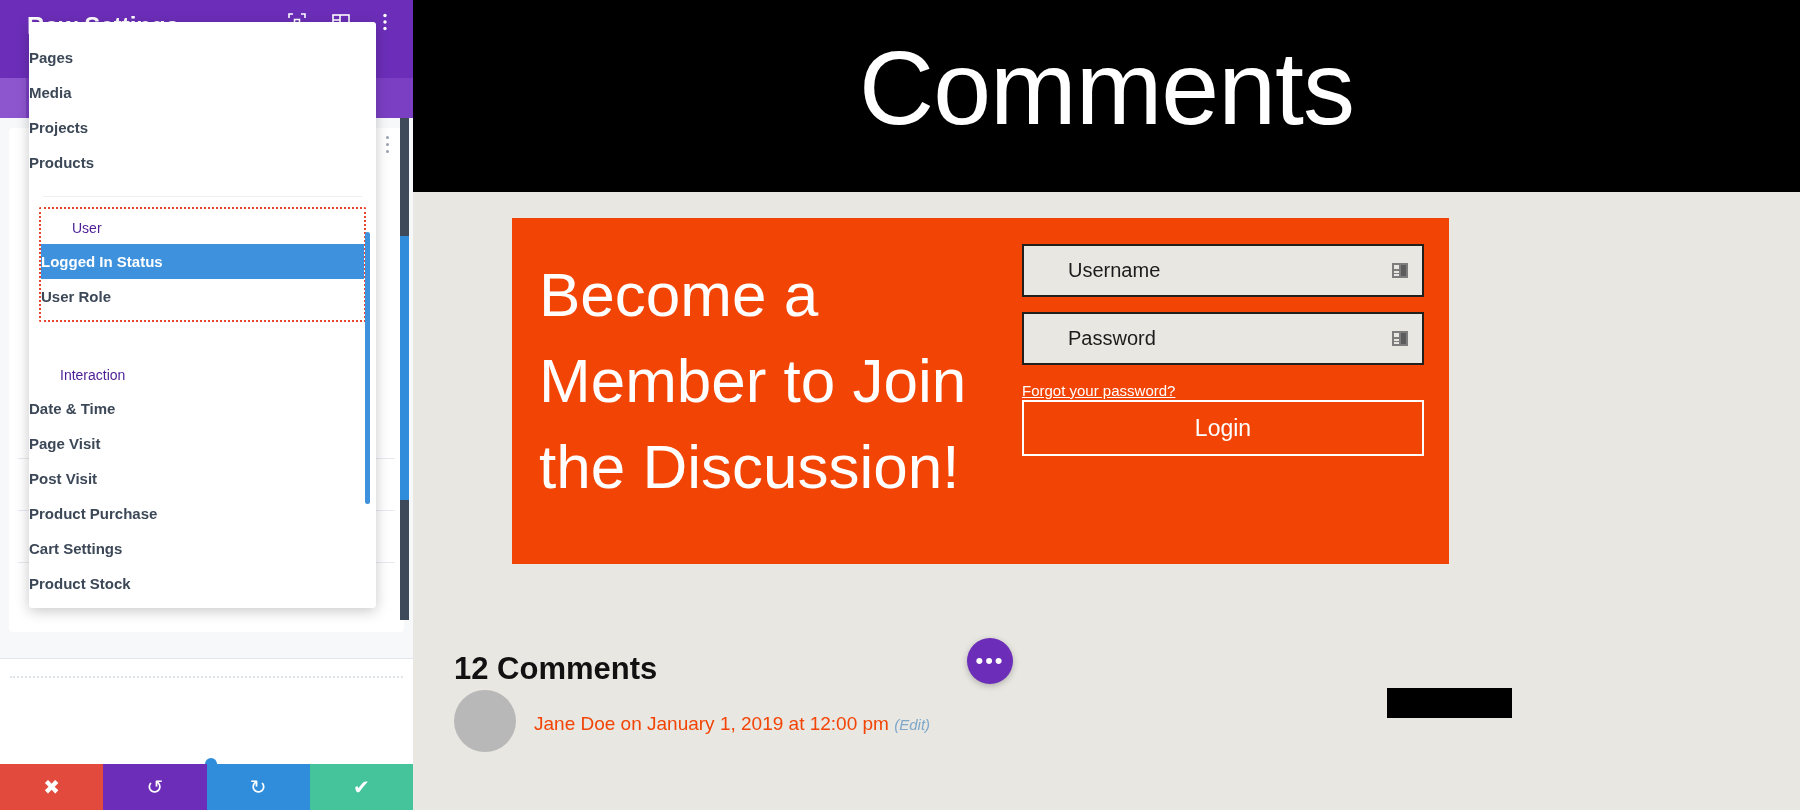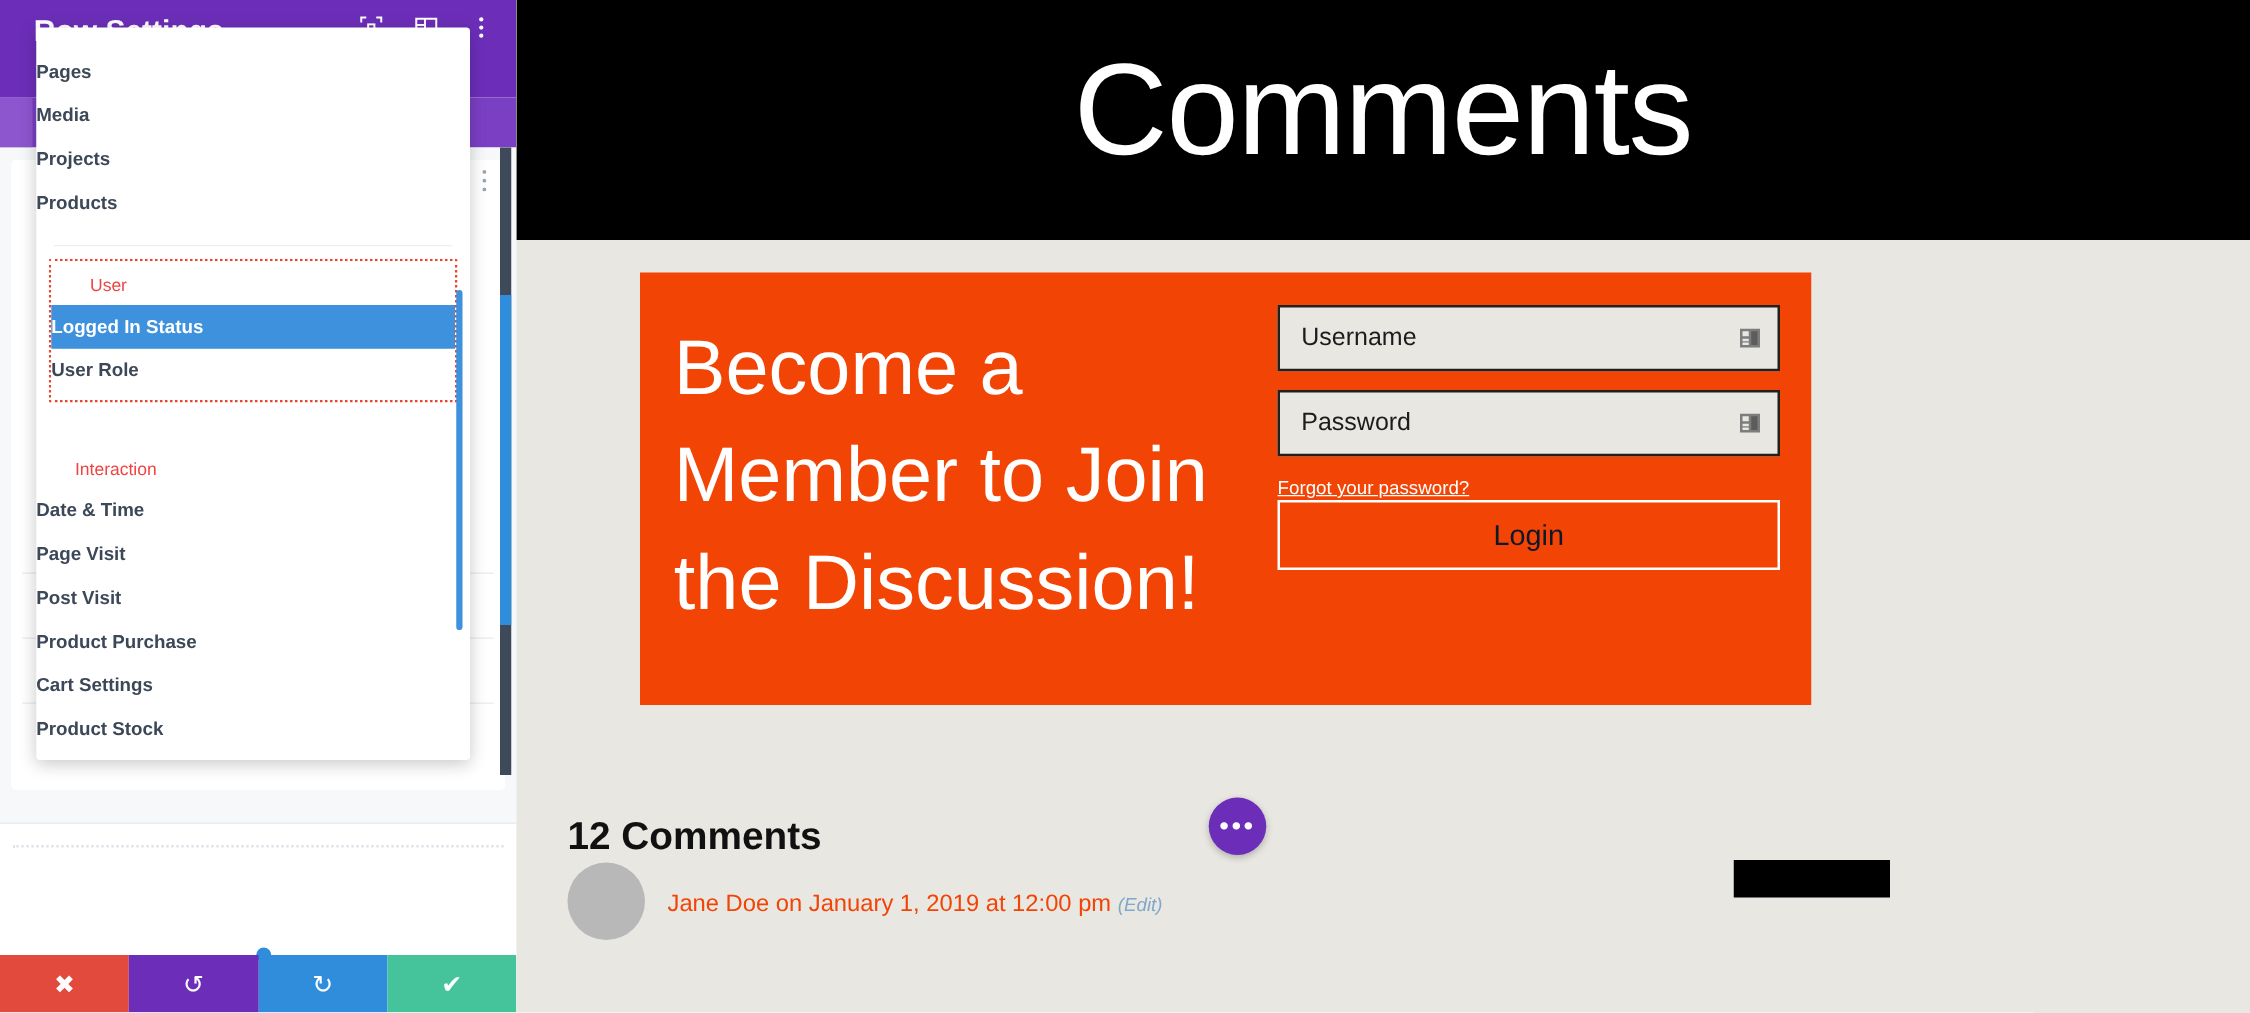--- a/index.html
+++ b/index.html
@@ -54,36 +54,36 @@
   }
   .field {
     position: relative;
     height: 53px;
     background: #e8e7e2;
     border: 2px solid #231f1c;
     display: flex; align-items: center;
     padding-left: 17px;
     margin-bottom: 15px;
   }
-  .field-text { font-size: 20px; color: #1c1c1c; font-family: "Liberation Sans", sans-serif; }
+  .field-text { font-size: 20px; color: #1c1c1c; font-family: "Liberation Sans", sans-serif; margin-left: 27px; }
   .field-icon {
     position: absolute; right: 10px; top: 50%; transform: translateY(-50%);
     width: 22px; height: 22px;
   }
   .forgot {
     display: inline-block;
     color: #ffffff; font-size: 15px;
     text-decoration: underline;
     margin-top: 2px; 
   }
   .login-btn {
     height: 56px;
     border: 2px solid #ffffff;
     display: flex; align-items: center; justify-content: center;
-    color: #0f172a; font-size: 23px;
+    color: #ffffff; font-size: 23px;
     background: transparent;
     width: 100%;
     font-family: "Liberation Sans", sans-serif;
     cursor: pointer;
   }
 
   .comments-title {
     position: absolute; left: 41px; top: 651px;
     font-size: 31px; font-weight: bold; color: #111111;
     font-family: "Liberation Sans", sans-serif;
@@ -221,21 +221,21 @@
     font-weight: 600;
     cursor: pointer;
     font-family: "Liberation Sans", sans-serif;
   }
   .dd-item.selected {
     background: #3d91dd; color: #ffffff;
   }
   .dd-group-label {
     height: 33px; display: flex; align-items: center;
     padding-left: 31px;
-    font-size: 14px; color: #ef4444; font-weight: 400;
+    font-size: 14px; color: #4c1d95; font-weight: 400;
     font-family: "Liberation Sans", sans-serif;
   }
   .dd-sep {
     margin: 16px 14px 10px 14px; height: 1px; background: #edf0f3;
   }
   .dd-highlight {
     margin: 0 10px; border: 2px dotted #e8462f; border-radius: 2px;
     padding: 2px 0 6px 0;
   }
   .dd-spacer { height: 18px; }

